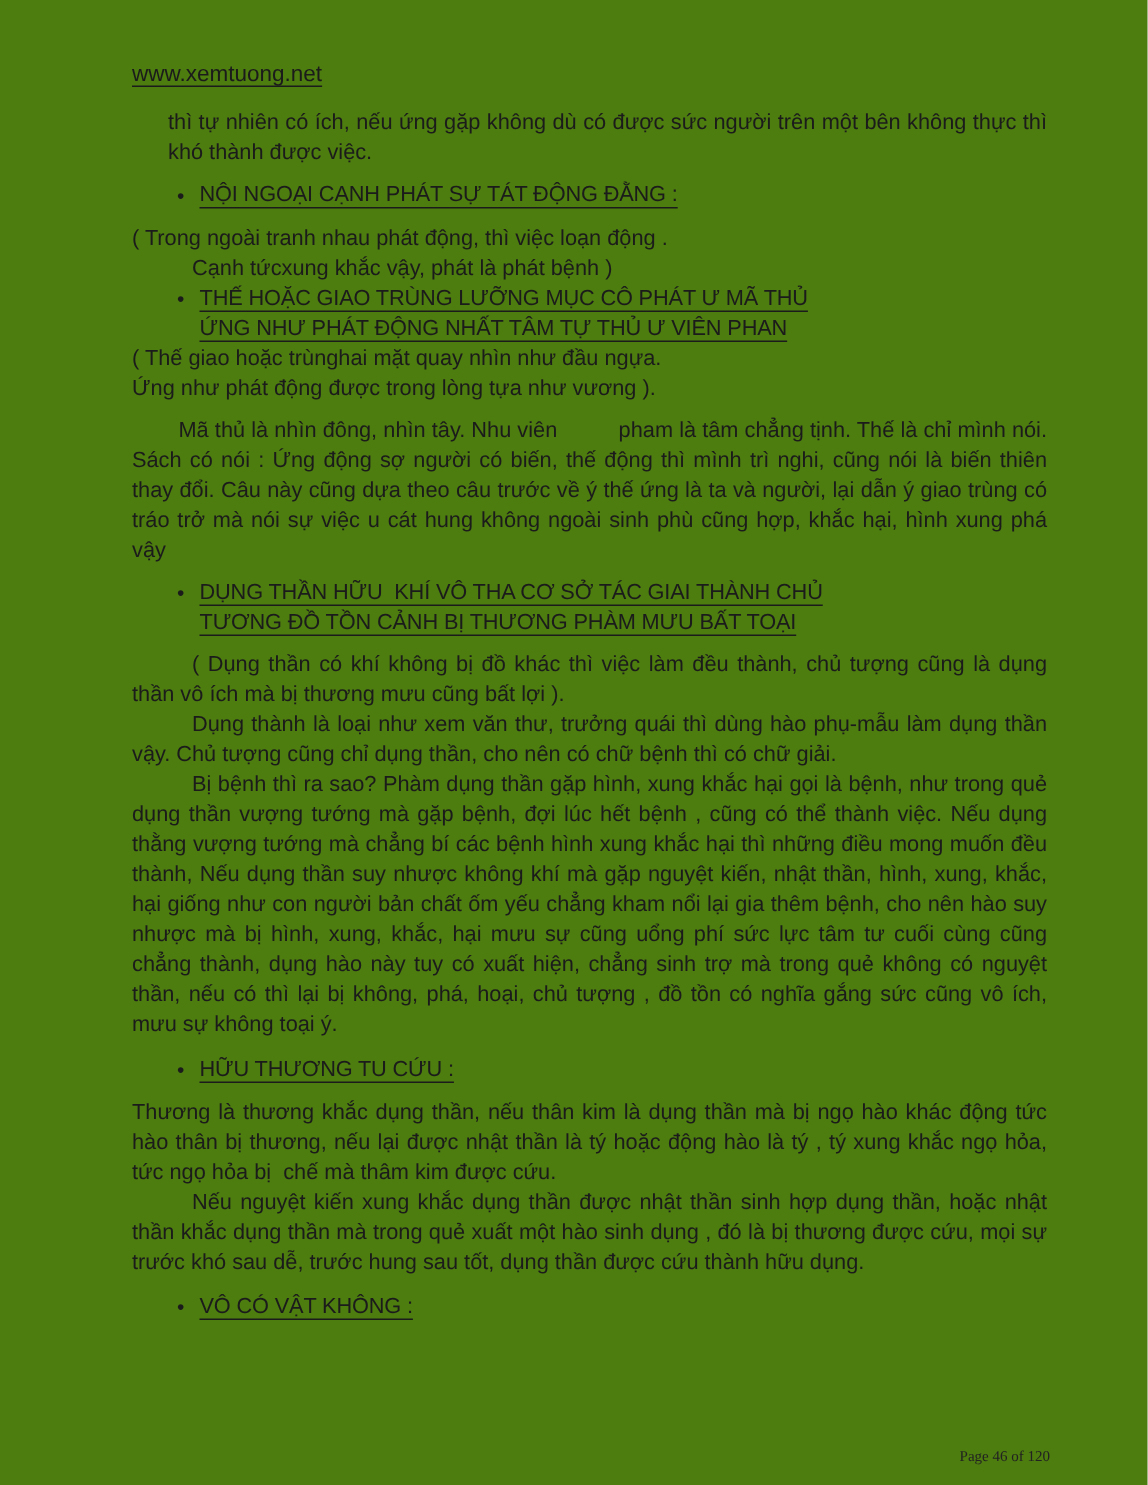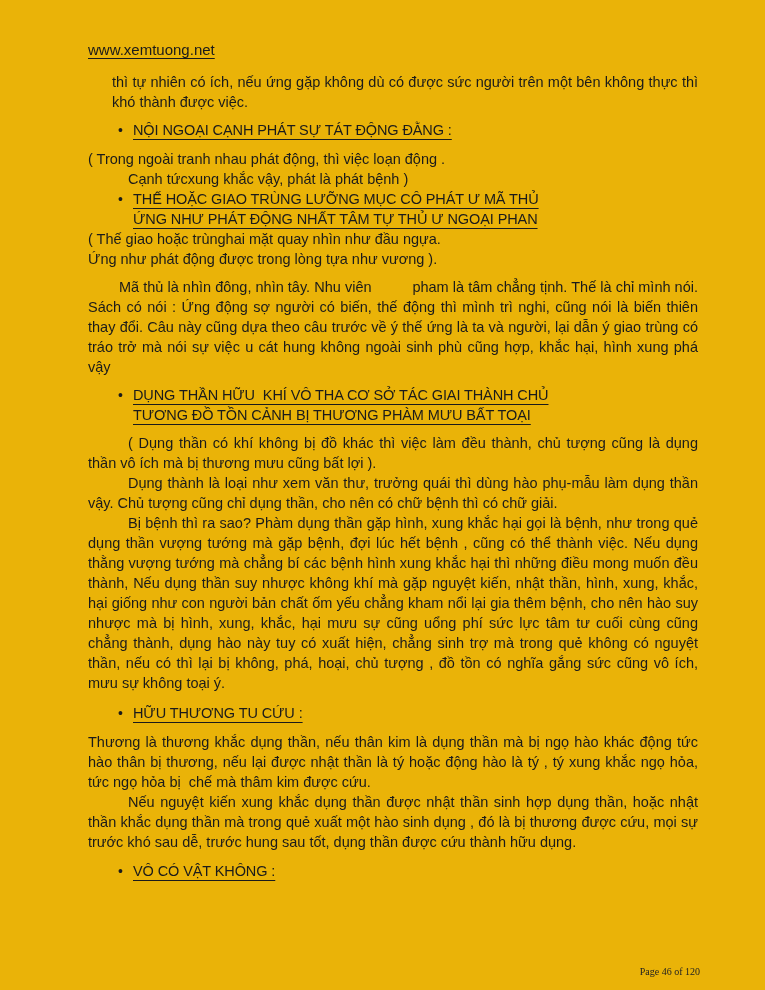--- a/index.html
+++ b/index.html
@@ -1,20 +1,20 @@
 <!DOCTYPE html>
 <html><head>
 <meta charset="utf-8">
 <style>
   html,body { margin:0; padding:0; background:#e8e8e8; }
   .page {
     position:relative;
     width:765px; height:990px;
     margin:0 auto;
-    background:#eab308;
+    background:#4d7c0f;
     font-family:"Liberation Sans", sans-serif;
     font-size:14.5px;
     line-height:20px;
     color:#1b1b1b;
     overflow:hidden;
   }
   .content { position:absolute; left:88px; top:40px; width:610px; }
 
   .site-header {
     text-decoration:underline;
@@ -74,21 +74,21 @@
         <span class="hline">NỘI NGOẠI CẠNH PHÁT SỰ TÁT ĐỘNG ĐẰNG :</span>
       </span>
     </div>
     <p class="line">( Trong ngoài tranh nhau phát động, thì việc loạn động .</p>
     <p class="line ind">Cạnh tứcxung khắc vậy, phát là phát bệnh )</p>
 
     <div class="hrow">
       <span class="bullet">•</span>
       <span class="hlines">
         <span class="hline">THẾ HOẶC GIAO TRÙNG LƯỠNG MỤC CÔ PHÁT Ư MÃ THỦ</span>
-        <span class="hline">ỨNG NHƯ PHÁT ĐỘNG NHẤT TÂM TỰ THỦ Ư NGOẠI PHAN</span>
+        <span class="hline">ỨNG NHƯ PHÁT ĐỘNG NHẤT TÂM TỰ THỦ Ư VIÊN PHAN</span>
       </span>
     </div>
     <p class="line">( Thế giao hoặc trùnghai mặt quay nhìn như đầu ngựa.</p>
     <p class="line mb8">Ứng như phát động được trong lòng tựa như vương ).</p>
     <p class="para ind-sm mb8">Mã thủ là nhìn đông, nhìn tây. Nhu viên&nbsp;&nbsp;&nbsp;&nbsp;&nbsp;&nbsp;&nbsp;&nbsp;&nbsp; pham là tâm chẳng tịnh. Thế là chỉ mình nói. Sách có nói : Ứng động sợ người có biến, thế động thì mình trì nghi, cũng nói là biến thiên thay đổi. Câu này cũng dựa theo câu trước về ý thế ứng là ta và người, lại dẫn ý giao trùng có tráo trở mà nói sự việc u cát hung không ngoài sinh phù cũng hợp, khắc hại, hình xung phá vậy</p>
 
     <div class="hrow mb8">
       <span class="bullet">•</span>
       <span class="hlines">
         <span class="hline">DỤNG THẦN HỮU&nbsp; KHÍ VÔ THA CƠ SỞ TÁC GIAI THÀNH CHỦ</span>

